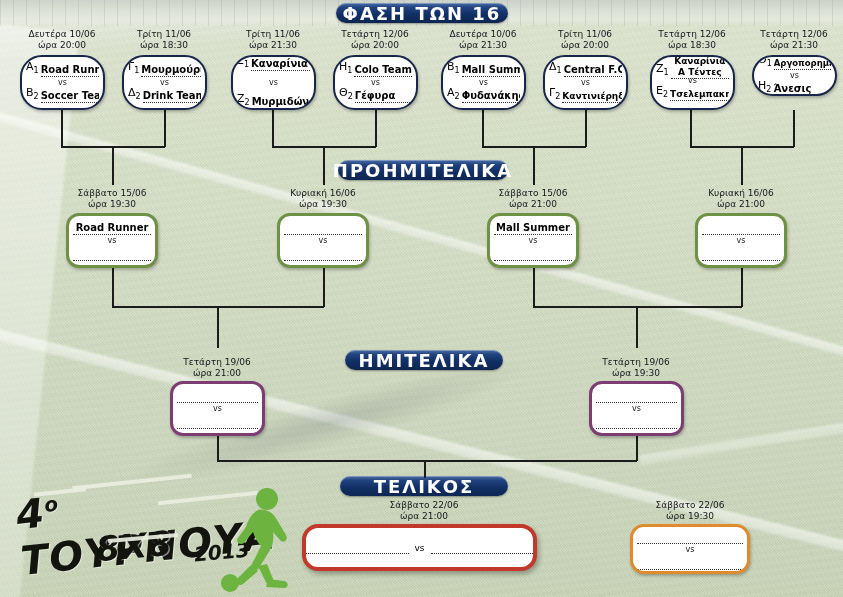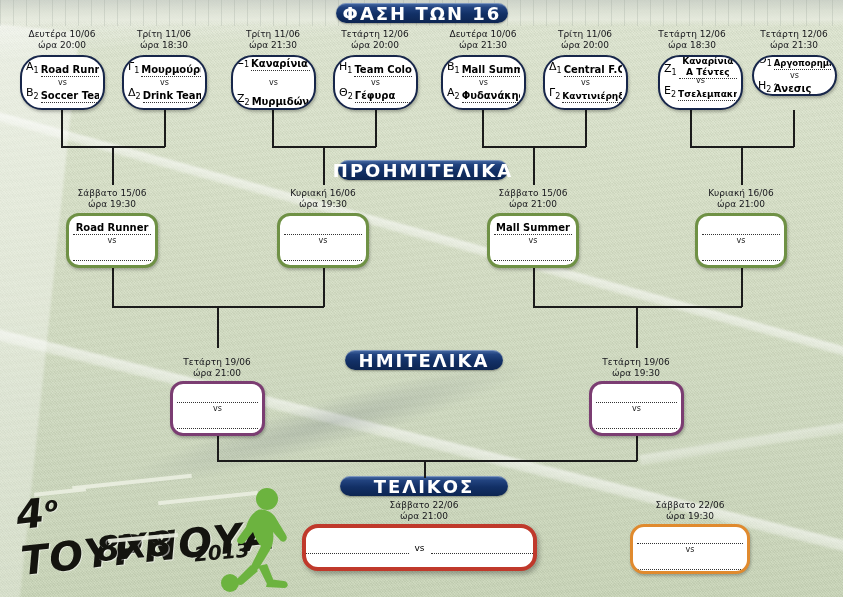--- a/index.html
+++ b/index.html
@@ -296,21 +296,21 @@
     </div>
   </div>
 
   <div class="datelabel" style="left:333px; top:29px; width:84px;">
     <div>Τετάρτη 12/06</div>
     <div>ώρα 20:00</div>
   </div>
   <div class="mbox r16" style="left:333px; top:55px; width:85px; height:55px;">
     <div class="teamrow">
       <span class="seed"><span>Η</span><sub>1</sub></span>
-      <span class="tname">Team Colo</span>
+      <span class="tname">Colo Team</span>
     </div>
     <div class="vs">vs</div>
     <div class="teamrow">
       <span class="seed"><span>Θ</span><sub>2</sub></span>
       <span class="tname">Γέφυρα</span>
     </div>
   </div>
 
   <div class="datelabel" style="left:441px; top:29px; width:84px;">
     <div>Δευτέρα 10/06</div>
@@ -341,21 +341,21 @@
     <div class="teamrow">
       <span class="seed"><span>Γ</span><sub>2</sub></span>
       <span class="tname" style="font-size:9px;">Καντινιέρηδες</span>
     </div>
   </div>
 
   <div class="datelabel" style="left:650px; top:29px; width:84px;">
     <div>Τετάρτη 12/06</div>
     <div>ώρα 18:30</div>
   </div>
-  <div class="mbox r16" style="left:650px; top:55px; width:85px; height:55px;margin-left:8px;">
+  <div class="mbox r16" style="left:650px; top:55px; width:85px; height:55px;">
     <div class="teamrow">
       <span class="seed"><span>Ζ</span><sub>1</sub></span>
       <span class="tname" style="font-size:9px; line-height:11px; white-space:normal; text-align:center;">Καναρίνια Α Τέντες</span>
     </div>
     <div class="vs" style="margin-top:-4px;">vs</div>
     <div class="teamrow">
       <span class="seed"><span>Ε</span><sub>2</sub></span>
       <span class="tname" style="font-size:9px;">Τσελεμπακης</span>
     </div>
   </div>

